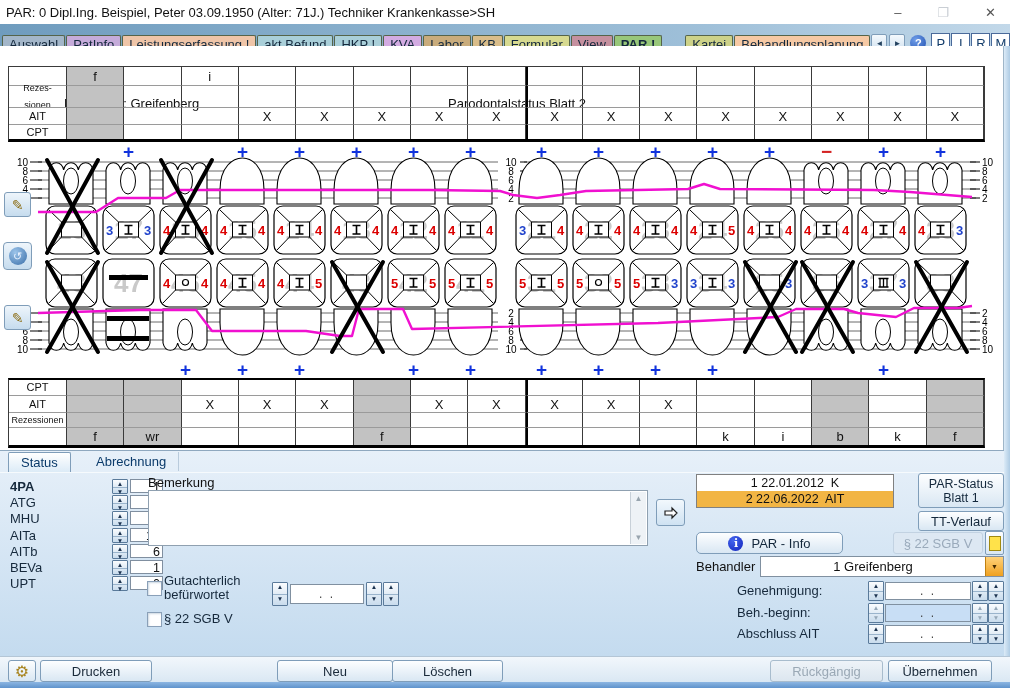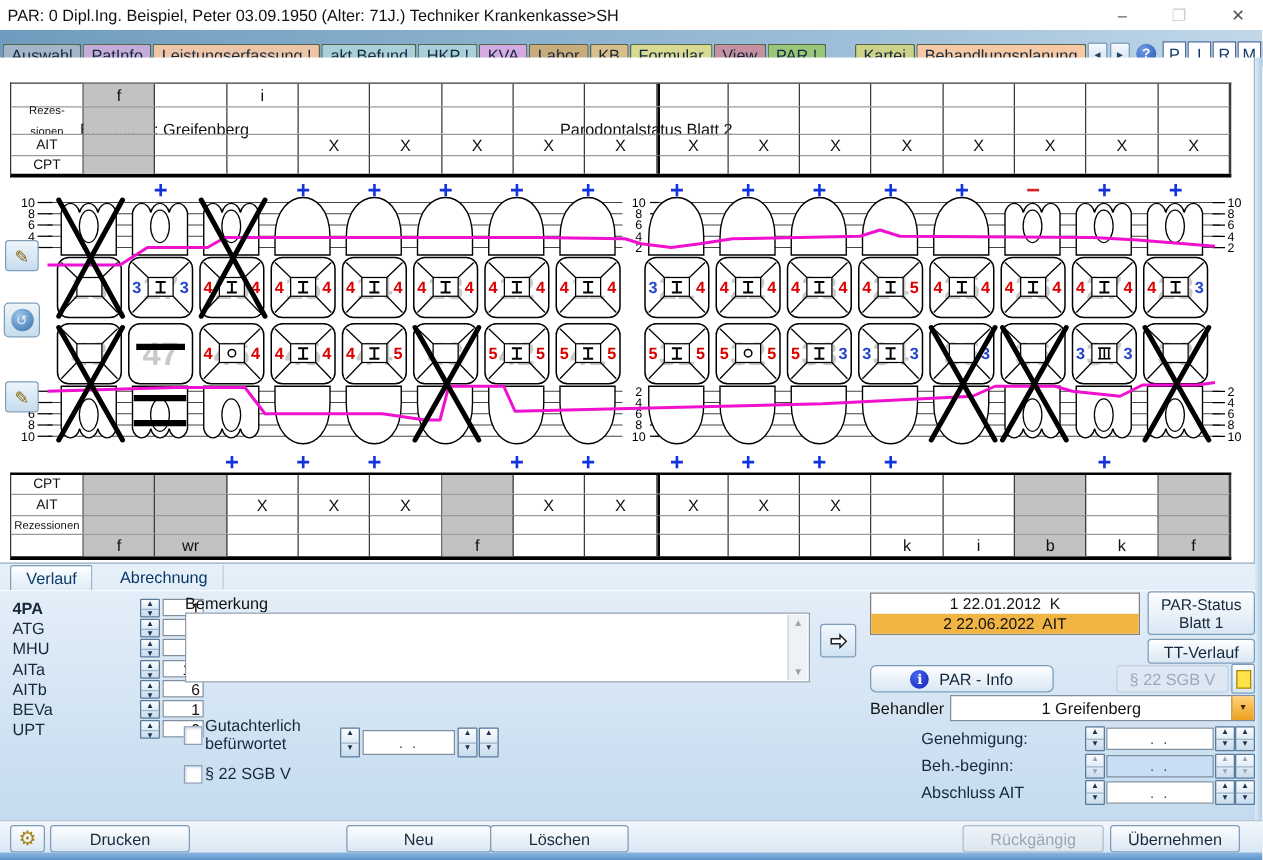--- a/index.html
+++ b/index.html
@@ -64,21 +64,21 @@
   .bem-label{position:absolute;left:148px;top:475px;font-size:13px}
   .bem-area{position:absolute;left:148px;top:490px;width:500px;height:56px;background:#fff;border:1px solid #8fa0b0;box-sizing:border-box}
   .bem-scroll{position:absolute;right:1px;top:1px;bottom:1px;width:15px;background:#eef2f6;border-left:1px solid #c8d0d8;
               display:flex;flex-direction:column;justify-content:space-between;align-items:center;color:#98a4ae;font-size:8px;padding:2px 0}
   .arrow-btn{position:absolute;left:656px;top:499px;width:27px;height:25px;background:linear-gradient(#f2f8fd,#cfe2f2);
              border:1px solid #7f9db9;border-radius:3px;display:flex;align-items:center;justify-content:center}
   .cb{position:absolute;width:13px;height:13px;background:#fff;border:1px solid #8aa0b8;box-shadow:inset 1px 1px 2px #cdd8e2}
   .cb-label{position:absolute;font-size:13px;line-height:14px;color:#16293c}
   .datefield{position:absolute;height:20px;background:#fff;border:1px solid #8090a0;box-sizing:border-box;
              font-size:12px;color:#444;display:flex;align-items:center;justify-content:center;letter-spacing:2px}
-  .history{position:absolute;left:696px;top:474px;width:216px;height:34px;background:#fff;border:1px solid #808080;box-sizing:border-box}
+  .history{position:absolute;left:696px;top:474px;width:198px;height:34px;background:#fff;border:1px solid #808080;box-sizing:border-box}
   .hrow{height:16px;font-size:12.5px;display:flex;align-items:center;justify-content:center;white-space:pre}
   .hrow.sel{background:#f2b544}
   .btn{background:linear-gradient(#fdfeff,#d9e7f3);border:1px solid #7f9db9;border-radius:3px;color:#14283c;
        display:flex;align-items:center;justify-content:center;font-size:13px;box-sizing:border-box}
   .parstatus{position:absolute;left:918px;top:473px;width:86px;height:35px;flex-direction:column;line-height:14px;font-size:12.5px}
   .ttverlauf{position:absolute;left:918px;top:511px;width:86px;height:20px}
   .parinfo{position:absolute;left:696px;top:532px;width:147px;height:22px;border-radius:5px;gap:8px}
   .infoball{width:15px;height:15px;border-radius:50%;background:radial-gradient(circle at 35% 30%,#4466ee,#1122bb);
             color:#fff;font-size:11px;font-weight:bold;font-family:"DejaVu Serif",serif;display:flex;align-items:center;justify-content:center}
   .sgbbtn{position:absolute;left:893px;top:532px;width:88px;height:20px;background:#dde8f3;border:1px solid #c2d2e2;
@@ -118,21 +118,21 @@
       <span class="tab" style="background: rgb(163, 182, 201);">Auswahl</span>
       <span class="tab" style="background: rgb(197, 171, 218);">PatInfo</span>
       <span class="tab" style="background: rgb(239, 197, 168);">Leistungserfassung !</span>
       <span class="tab" style="background: rgb(169, 207, 217);">akt.Befund</span>
       <span class="tab" style="background: rgb(169, 207, 217);">HKP !</span>
       <span class="tab" style="background: rgb(211, 171, 226);">KVA</span>
       <span class="tab" style="background: rgb(201, 172, 124);">Labor</span>
       <span class="tab" style="background: rgb(217, 189, 138);">KB</span>
       <span class="tab" style="background: rgb(215, 218, 144);">Formular</span>
       <span class="tab" style="background: rgb(197, 144, 159);">View</span>
-      <span class="tab" style="background: rgb(152, 199, 122);">PAR !</span>
+      <span class="tab" style="background: rgb(152, 199, 122); font-weight: bold;">PAR !</span>
       <span class="tab" style="background: rgb(205, 210, 137); margin-left: 22px;">Kartei</span>
       <span class="tab" style="background: rgb(246, 201, 164);">Behandlungsplanung</span>
     </span>
   <span class="tab-nav">
     <span class="scr">◄</span>
     <span class="scr">►</span>
     <span class="helpbtn">?</span>
     <span id="qbtn-host" style="display:flex;gap:1px">
         <span class="qbtn">P</span>
         <span class="qbtn">I</span>
@@ -814,21 +814,21 @@
 </div>
 <div class="side-btn histbtn" style="top:242px;left:3px">
   <span class="histball">↺</span>
 </div>
 <div class="side-btn" style="top:305px">
   <span class="pencil">✎</span>
 </div>
 <div class="rstrip"></div>
 
 <div class="panel">
-  <div class="ptab active">Verlauf</div>
+  <div class="ptab active">Status</div>
   <div class="ptab inactive">Abrechnung</div>
   <div class="panel-line"></div>
 </div>
 <div id="fields-host">
     <span class="frow-label" style="top: 479px; font-weight: bold;">4PA</span>
     <span class="spin" style="position: absolute; left: 112px; top: 479px; height: 15px;">
       <i>▲</i>
       <i>▼</i>
     </span>
     <span class="valbox" style="left: 130px; top: 479px;">1</span>

